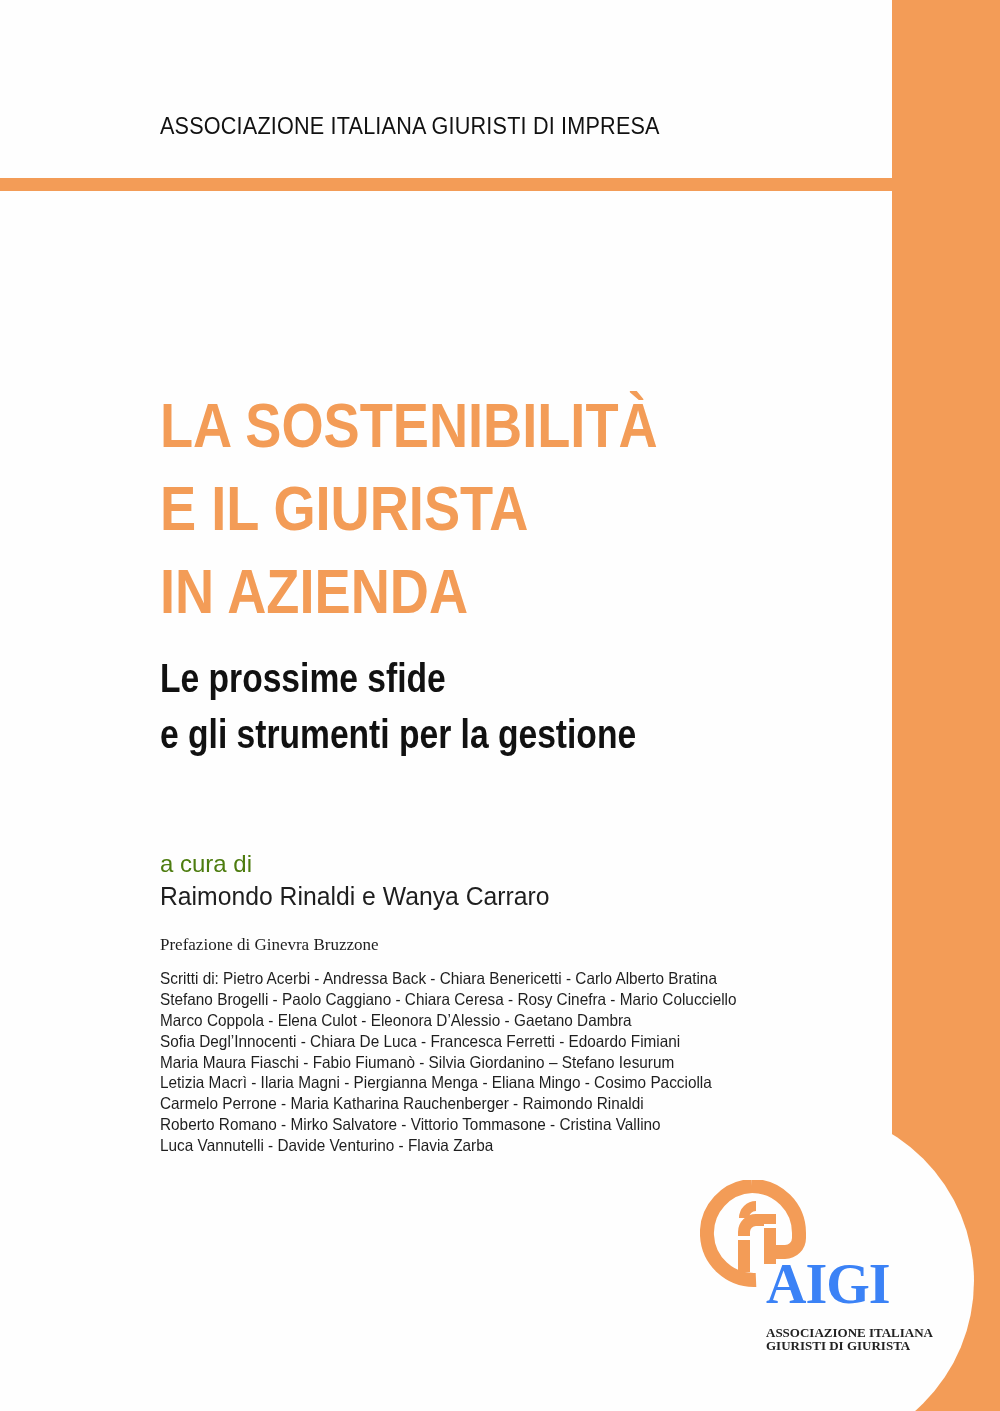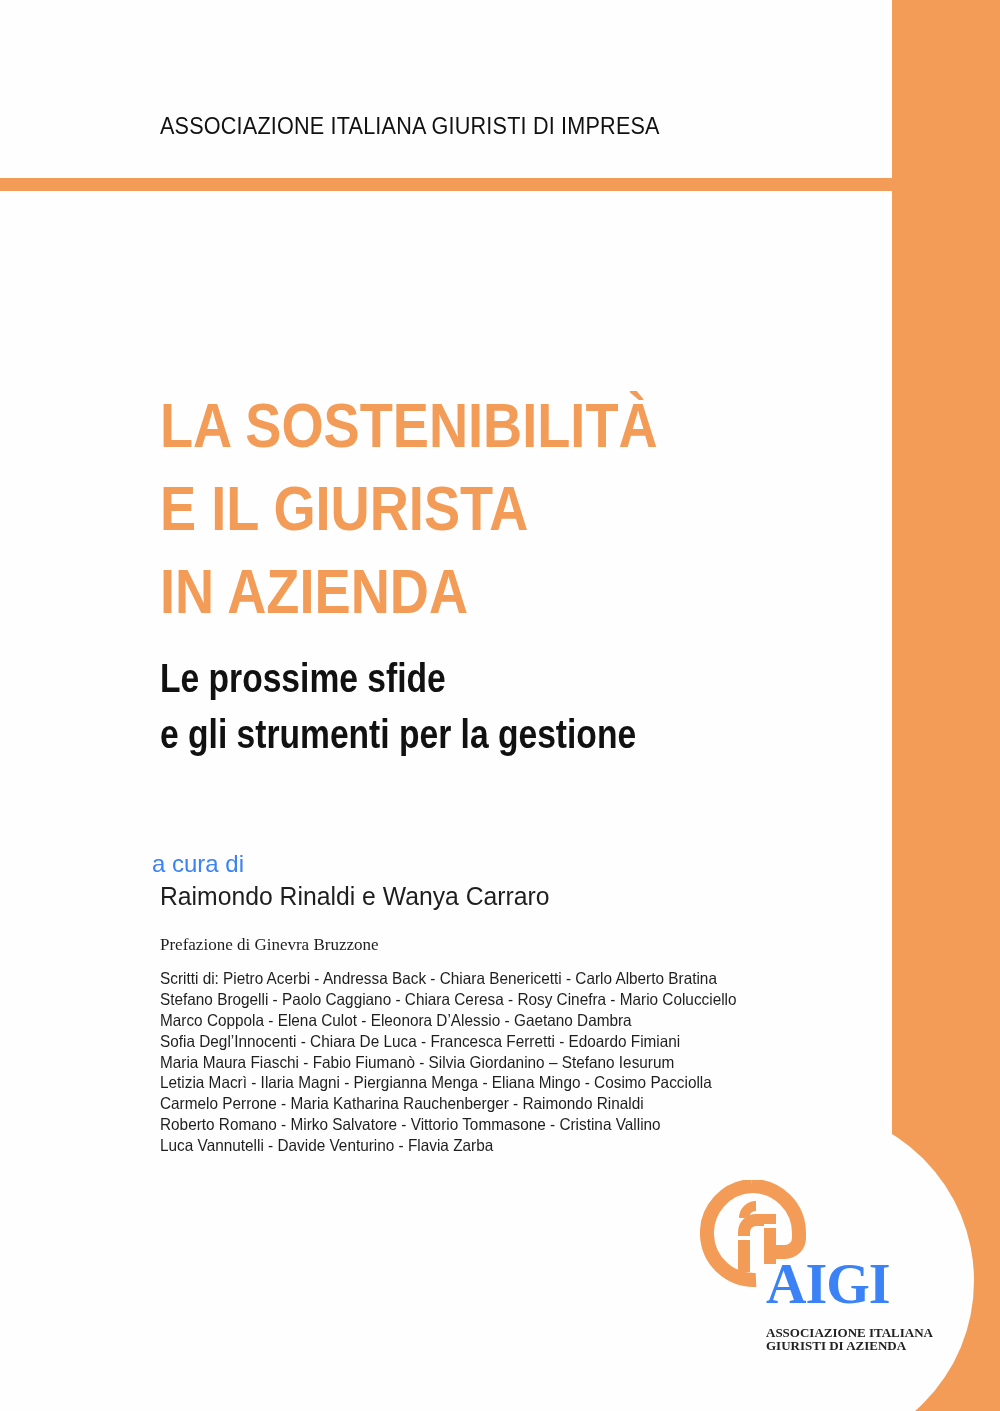--- a/index.html
+++ b/index.html
@@ -78,25 +78,25 @@
       font-weight: 700;
       font-size: 40px;
       line-height: 56px;
       color: #111111;
       white-space: nowrap;
       transform: scaleX(0.84);
       transform-origin: left top;
     }
     .editors-label {
       position: absolute;
-      left: 152px;
+      left: 160px;
       top: 850px;
       font-family: "Liberation Sans", sans-serif;
       font-size: 24px;
-      color: #3b82f6;
+      color: #4d7c0f;
       white-space: nowrap;
       text-align: center;
     }
     .editors-names {
       position: absolute;
       left: 160px;
       top: 882px;
       font-family: "Liberation Sans", sans-serif;
       font-size: 25.5px;
       color: #1e1e1e;
@@ -251,16 +251,16 @@
       <path d="M52 6 A47 47 0 1 0 56 100" fill="none" stroke="#f39c57" stroke-width="14"></path>
       <path d="M52 6 A47 47 0 0 1 99 53 L99 58 A14 14 0 0 1 85 72 L70 72" fill="none" stroke="#f39c57" stroke-width="14"></path>
       <path d="M44 92 L44 52 A12 12 0 0 1 56 40 L70 40 L70 84" fill="none" stroke="#f39c57" stroke-width="12"></path>
       <path d="M56 26 A12 12 0 0 0 44 38" fill="none" stroke="#f39c57" stroke-width="10"></path>
       <rect x="38" y="56" width="12" height="4" fill="#ffffff"></rect>
       <rect x="64" y="44" width="12" height="4" fill="#ffffff"></rect>
     </svg>
     <div class="aigi-text">AIGI</div>
     <div class="aigi-sub">
       <div>ASSOCIAZIONE ITALIANA</div>
-      <div>GIURISTI DI AZIENDA</div>
+      <div>GIURISTI DI GIURISTA</div>
     </div>
   </div>
 </div>
 
 </body></html>

